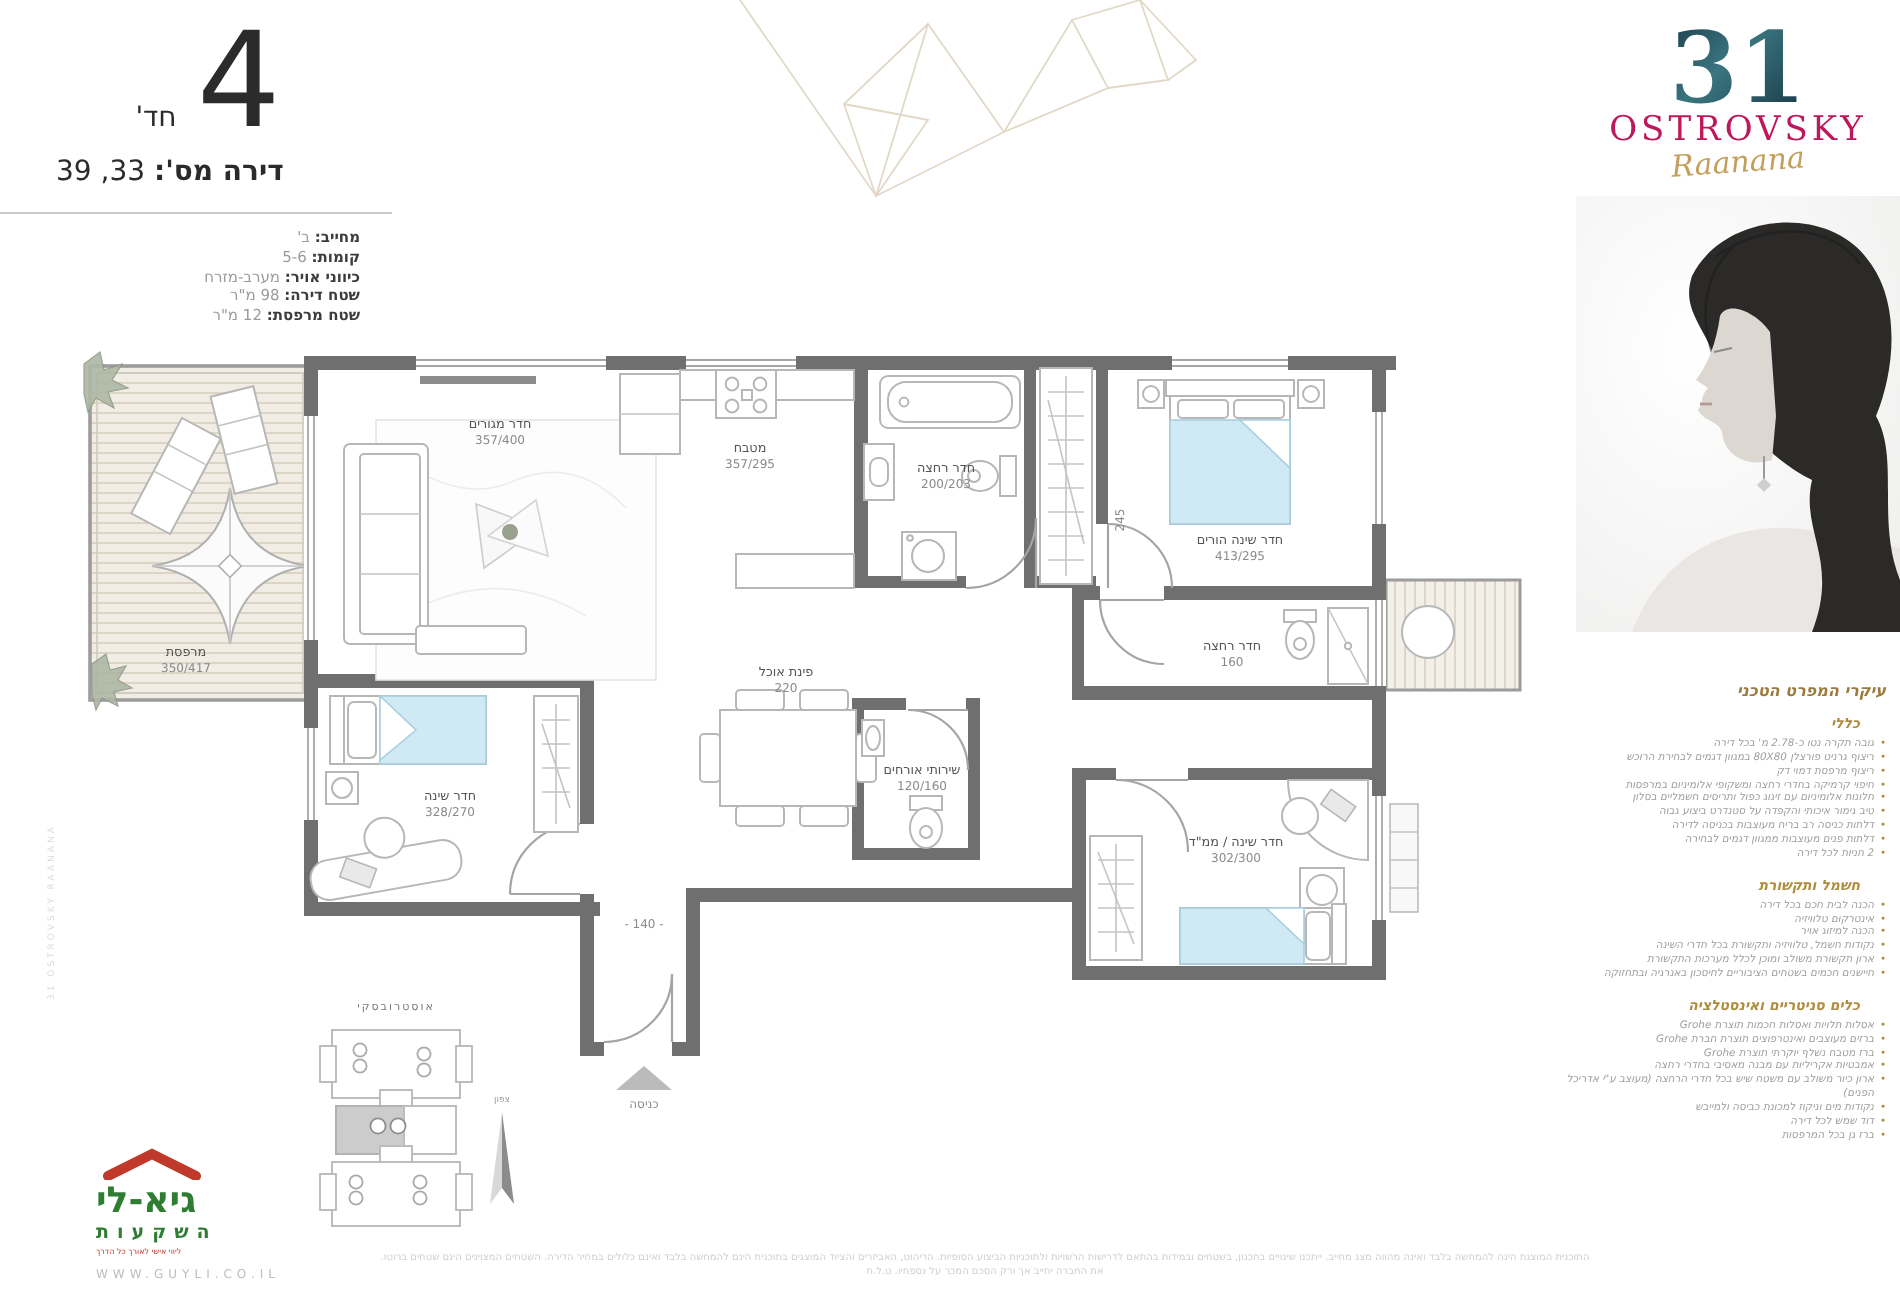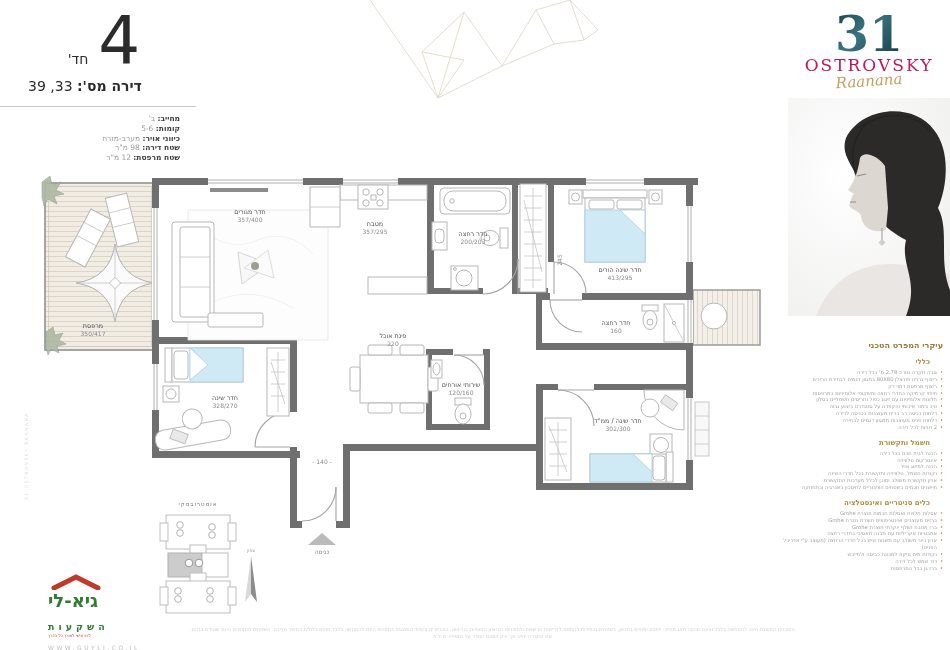--- a/index.html
+++ b/index.html
@@ -20,21 +20,21 @@
   .brand{position:absolute;left:795px;top:10px;width:148px;text-align:center;}
   .brand-number{font-family:"DejaVu Serif",serif;font-size:49px;line-height:1;font-weight:700;
     background:linear-gradient(135deg,#0e2a36 10%,#3a7580 45%,#0b2330 90%);
     -webkit-background-clip:text;background-clip:text;color:transparent;}
   .brand-name{font-family:"DejaVu Serif",serif;font-size:17px;letter-spacing:2px;color:#be185d;margin-top:-4px;}
   .brand-script{font-family:"DejaVu Serif",serif;font-style:italic;font-size:15px;color:#c2a05c;
     margin-top:-3px;transform:rotate(-4deg);}
   
   .portrait{position:absolute;left:788px;top:98px;}
   
-  .specs{position:absolute;left:775px;top:341px;width:168px;direction:rtl;text-align:right;}
+  .specs{position:absolute;left:775px;top:341px;width:168px;direction:rtl;text-align:right;font-style:italic;}
   .specs-title{font-size:8px;font-weight:700;color:#9c7a3c;margin-bottom:7px;}
   .spec-heading{font-size:7px;font-weight:700;color:#b08c3e;margin:8px 13px 3px 0;}
   .specs ul{margin:0;padding:0;list-style:none;}
   .specs li{font-size:5.2px;line-height:1.32;color:#9f9f9f;padding-right:6px;position:relative;}
   .specs li::before{content:"•";position:absolute;right:0;color:#b08c3e;}
   
   .plan{position:absolute;left:38px;top:172px;}
   .wall{fill:#6f6f6f;}
   .f{fill:#ffffff;stroke:#b7b7b7;stroke-width:1;}
   .fl{fill:none;stroke:#c4c4c4;stroke-width:.8;}
@@ -44,21 +44,21 @@
   .dim{font-size:6px;fill:#8a8a8a;text-anchor:middle;}
   .blanket{fill:#cfe9f5;stroke:#a9cfdf;stroke-width:.8;}
   
   .keyplan{position:absolute;left:146px;top:501px;width:104px;text-align:center;}
   .keyplan-title{font-size:5.5px;letter-spacing:1px;color:#7a7a7a;margin-bottom:2px;}
   .north{position:absolute;left:238px;top:548px;width:26px;text-align:center;}
   .north-label{font-size:4.5px;color:#9a9a9a;}
   
   .devlogo{position:absolute;left:48px;top:574px;width:112px;text-align:left;}
   .dev-name{font-size:18px;font-weight:700;color:#2e7d32;line-height:1;margin-top:-2px;}
-  .dev-sub{font-size:9.5px;font-weight:700;letter-spacing:4px;color:#2e7d32;margin-top:11px;}
+  .dev-sub{font-size:9.5px;font-weight:700;letter-spacing:4px;color:#2e7d32;margin-top:1px;}
   .dev-tag{font-size:4px;color:#c0392b;margin-top:1px;}
   .dev-site{font-size:6px;letter-spacing:2.5px;color:#bdbdbd;margin-top:6px;}
   
   .disclaimer{position:absolute;left:50px;top:626px;width:885px;text-align:center;direction:rtl;
     font-size:5px;line-height:6.5px;color:#cfcfcf;}
   .side-mark{position:absolute;left:24px;top:500px;transform:rotate(-90deg);transform-origin:0 0;
     font-size:4.5px;color:#dcdcdc;letter-spacing:1.5px;white-space:nowrap;}
   .deco{position:absolute;left:340px;top:0;}
 </style>
 </head>

